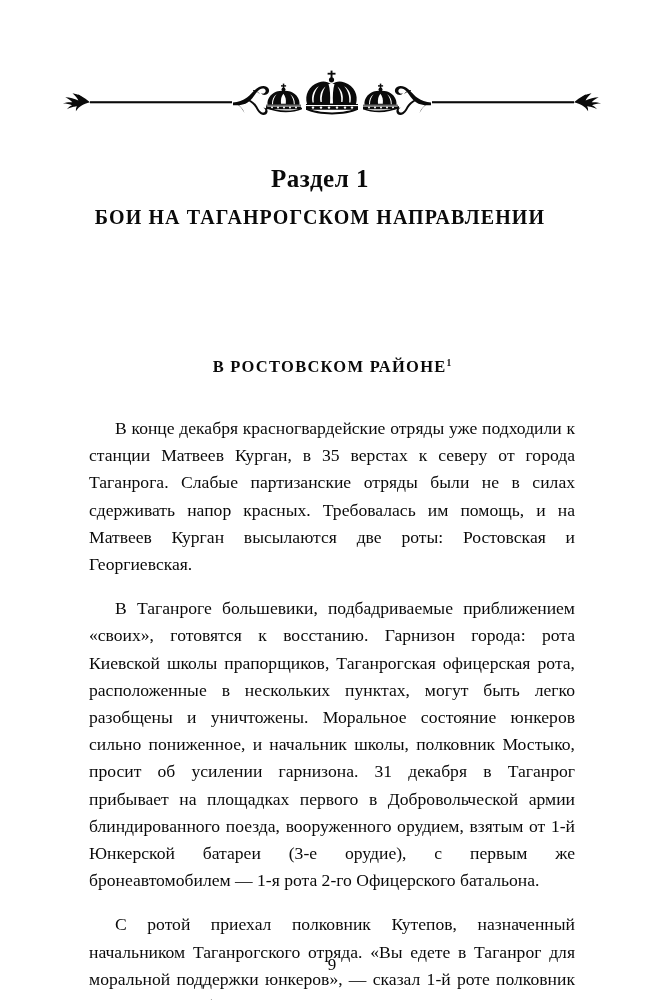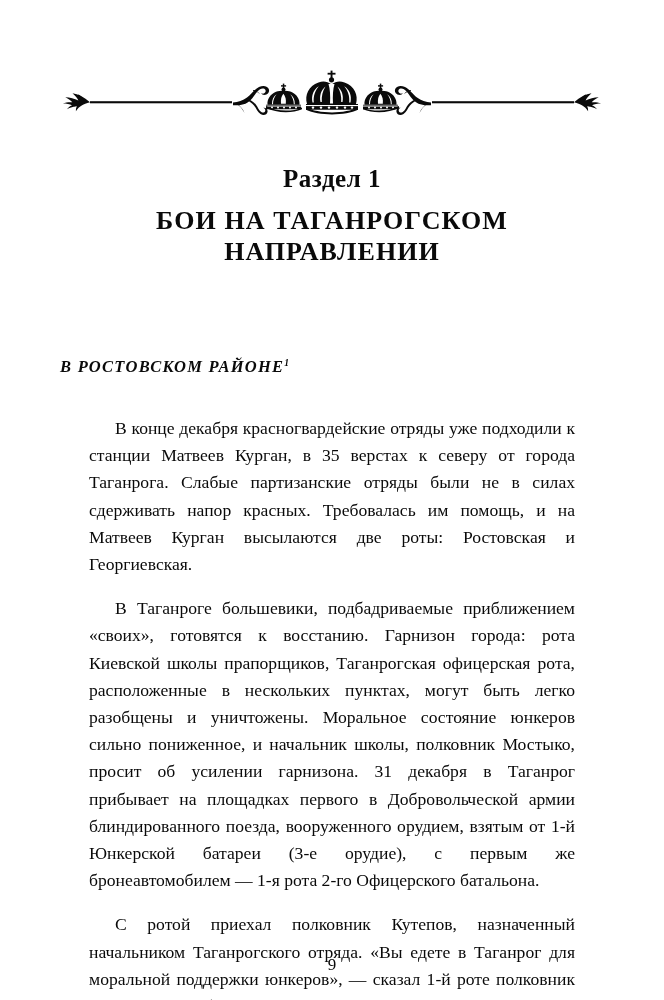--- a/index.html
+++ b/index.html
@@ -24,50 +24,49 @@
     left: 50px;
     width: 564px;
     height: 56px;
   }
   .ornament svg { display: block; width: 100%; height: 100%; }
 
   
   .section-heading {
     position: absolute;
     top: 163px;
+    left: 48px;
+    width: 544px;
+    text-align: center;
+  }
+  .section-number {
+    font-size: 25px;
+    font-weight: bold;
+    letter-spacing: 0.5px;
+    line-height: 1.25;
+    margin: 0 0 11px 0;
+  }
+  .section-title {
+    font-size: 20px;
+    font-weight: bold;
+    letter-spacing: 1.1px;
+    line-height: 1.2;
+    margin: 0;
+  }
+
+  
+  .article-heading {
+    position: absolute;
+    top: 357px;
     left: 60px;
     width: 544px;
     text-align: center;
-  }
-  .section-number {
-    font-size: 25px;
-    font-weight: bold;
-    letter-spacing: 0.5px;
-    line-height: 1.25;
-    margin: 0 0 11px 0;
-  }
-  .section-title {
-    font-size: 26px;
-    font-weight: bold;
-    letter-spacing: 1.1px;
-    line-height: 1.2;
-    margin: 0;
-  }
-
-  
-  .article-heading {
-    position: absolute;
-    top: 357px;
-    left: 60px;
-    width: 544px;
-    text-align: left;
     font-size: 16.5px;
     font-weight: bold;
     letter-spacing: 1.25px;
-    font-style: italic;
   }
   .article-heading sup {
     font-size: 9.5px;
     font-weight: bold;
     vertical-align: super;
     letter-spacing: 0;
   }
 
   
   .body-text {

